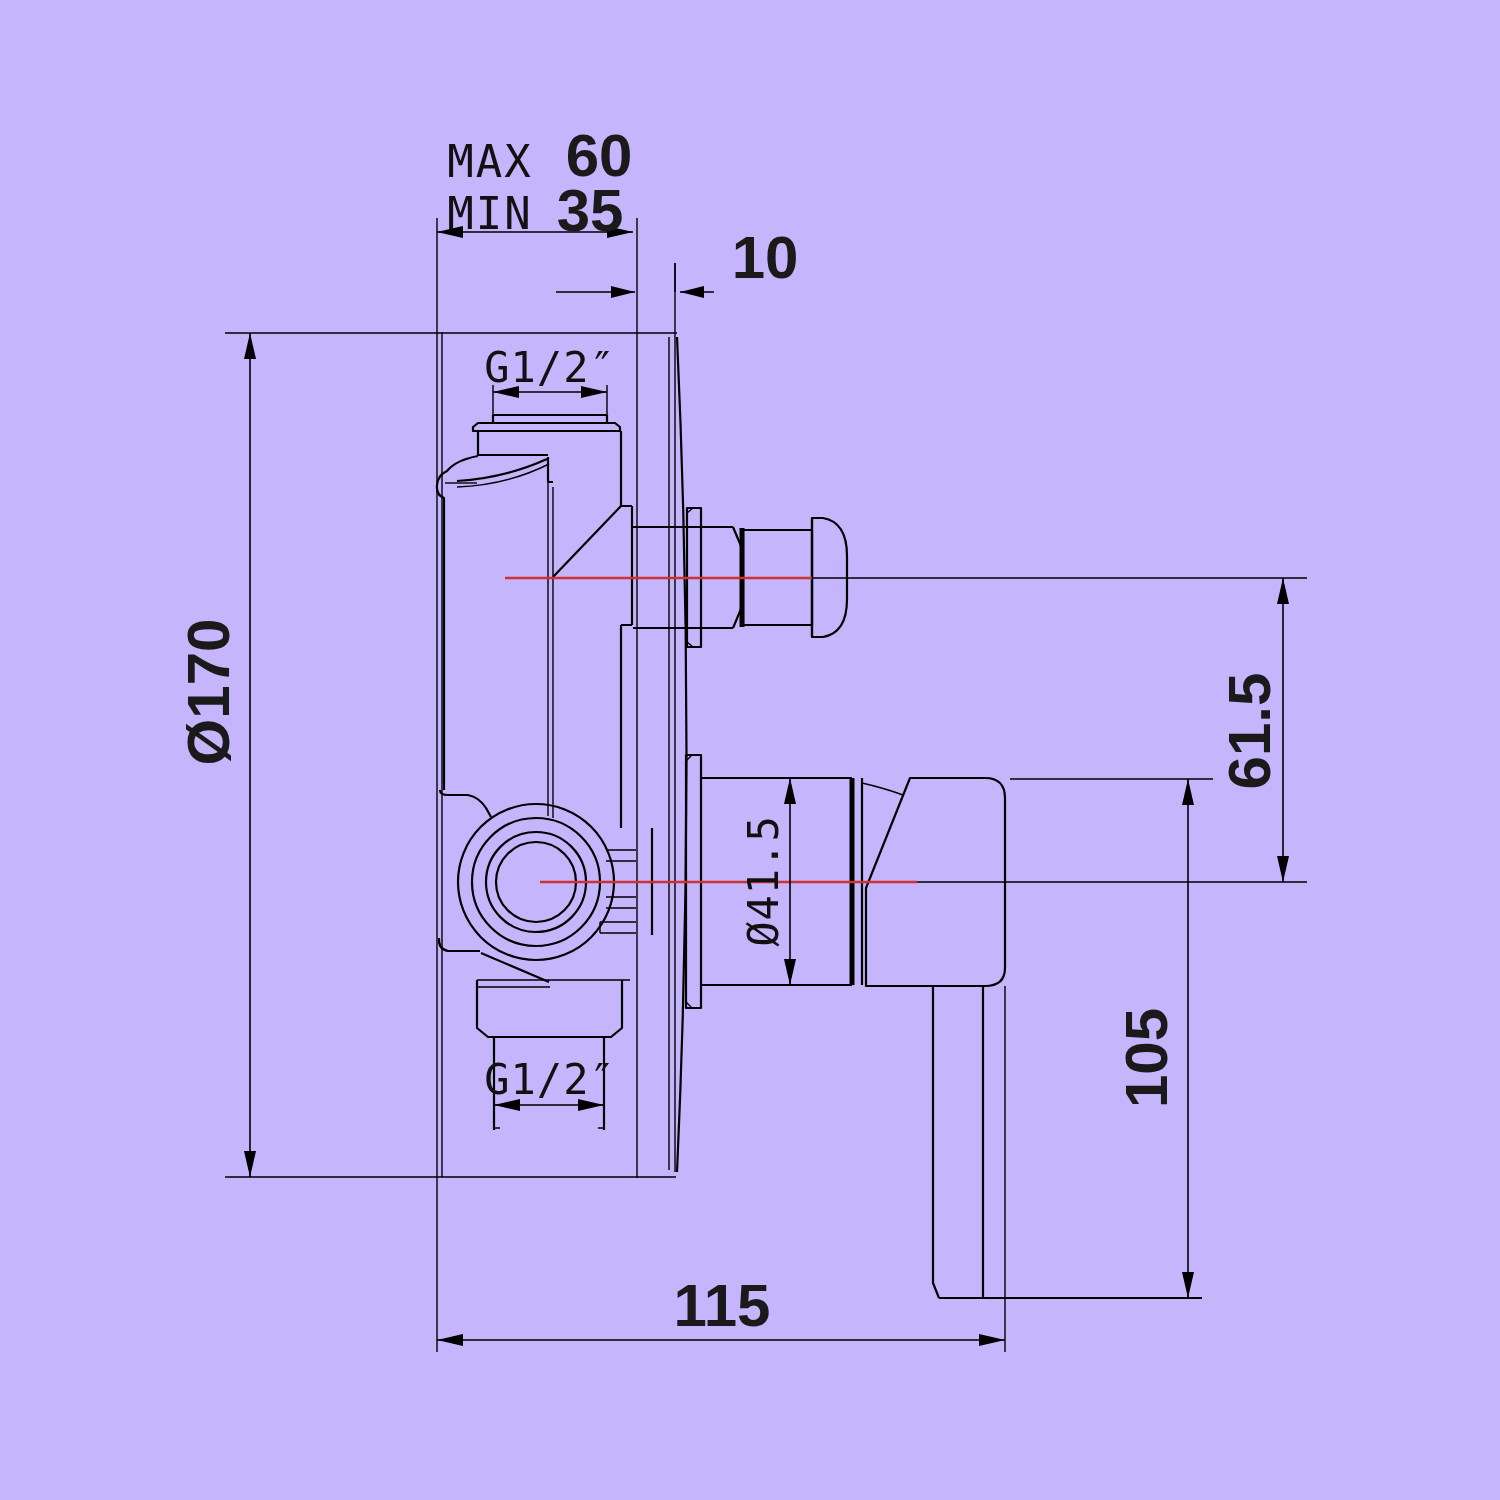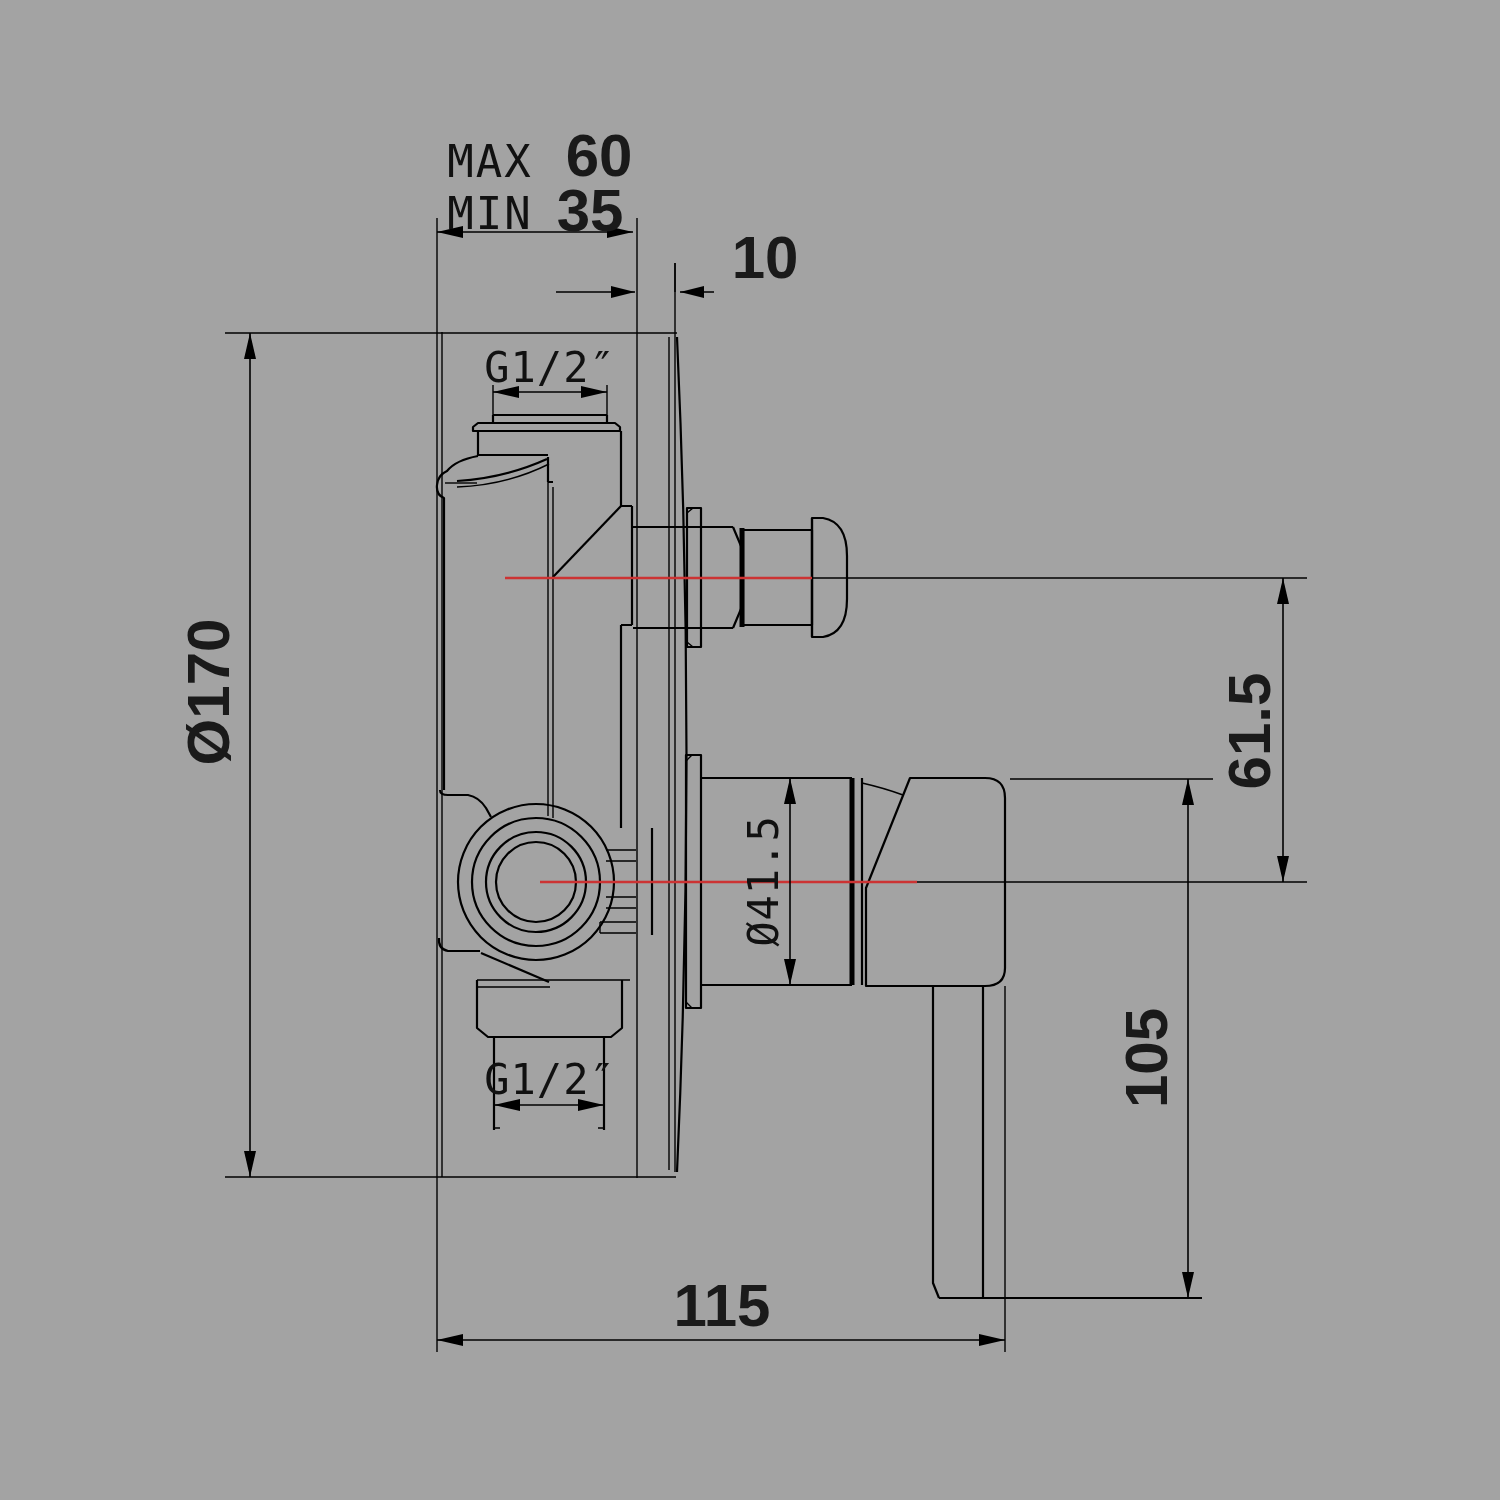--- a/index.html
+++ b/index.html
@@ -1,16 +1,16 @@
 <!DOCTYPE html>
 <html><head>
 <meta charset="utf-8">
 <style>
   html,body{margin:0;padding:0;background:#ffffff;}
-  #stage{position:relative;width:1500px;height:1500px;background:#a3a3a3;overflow:hidden;}
+  #stage{position:relative;width:1500px;height:1500px;background:#c4b5fd;overflow:hidden;}
   svg{display:block;}
   .ln{stroke:#000;fill:none;stroke-width:1.4;stroke-linecap:butt;}
   .dim{stroke:#000;fill:none;stroke-width:1.6;}
   .out{stroke:#000;fill:none;stroke-width:2.2;stroke-linejoin:round;}
   .heavy{stroke:#000;fill:none;stroke-width:5;}
   .arr{fill:#000;stroke:none;}
   .cl{fill:none;stroke-width:2.4;}
   .clext{stroke:#000;fill:none;stroke-width:1.4;}
   text.dimbold{font-family:"Liberation Sans",sans-serif;font-weight:bold;font-size:60px;fill:#1a1a1a;}
   text.cad{font-family:"DejaVu Sans Mono",monospace;font-weight:normal;font-size:44px;fill:#111;letter-spacing:2px;}

